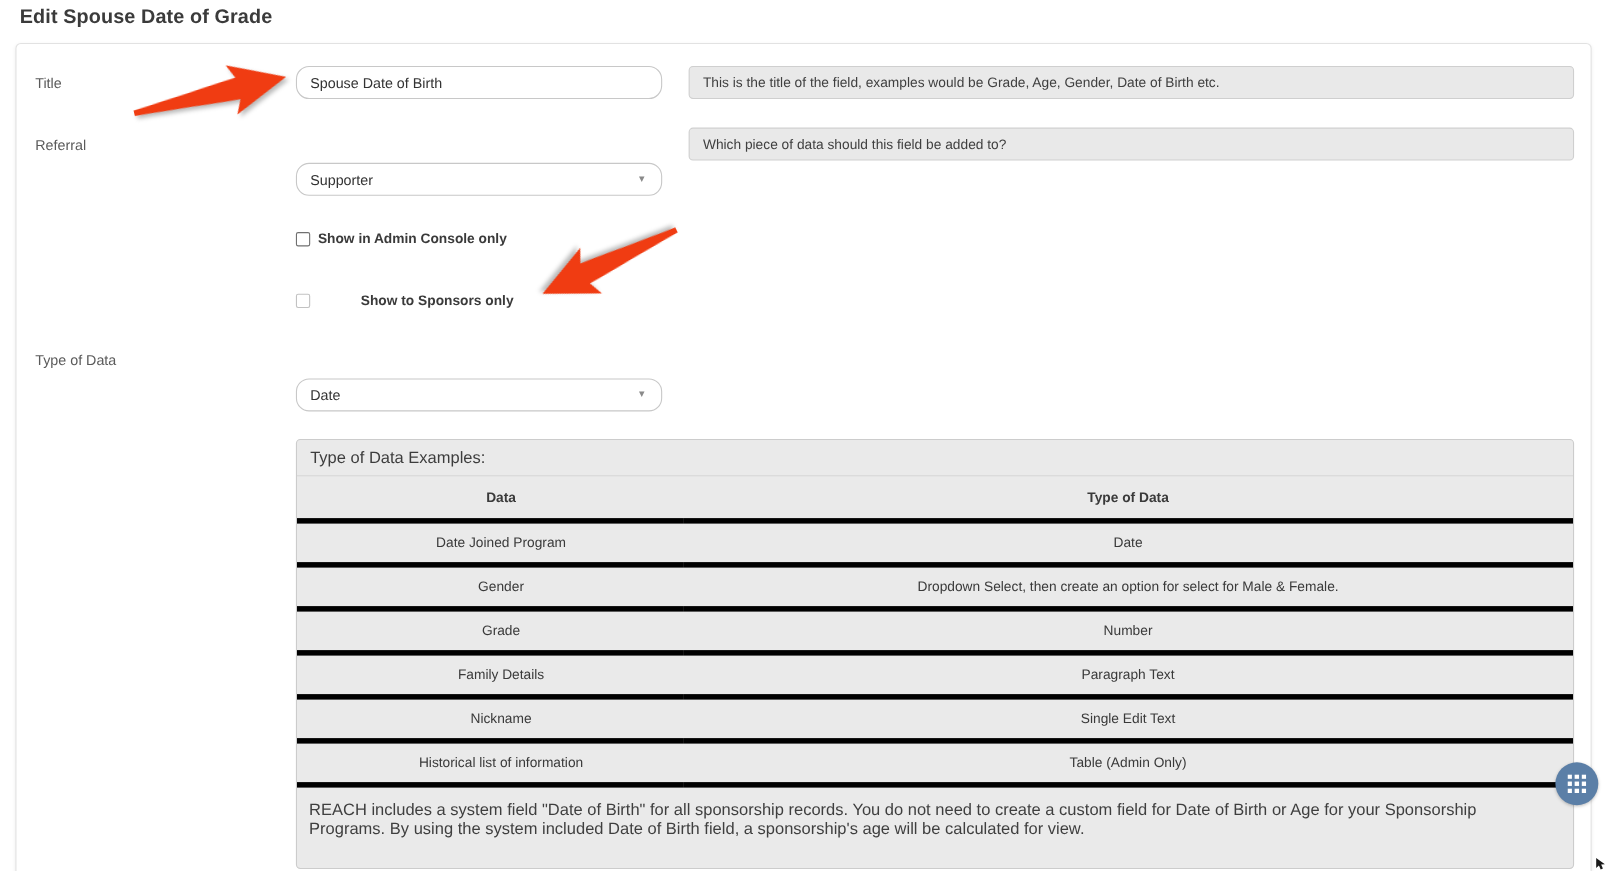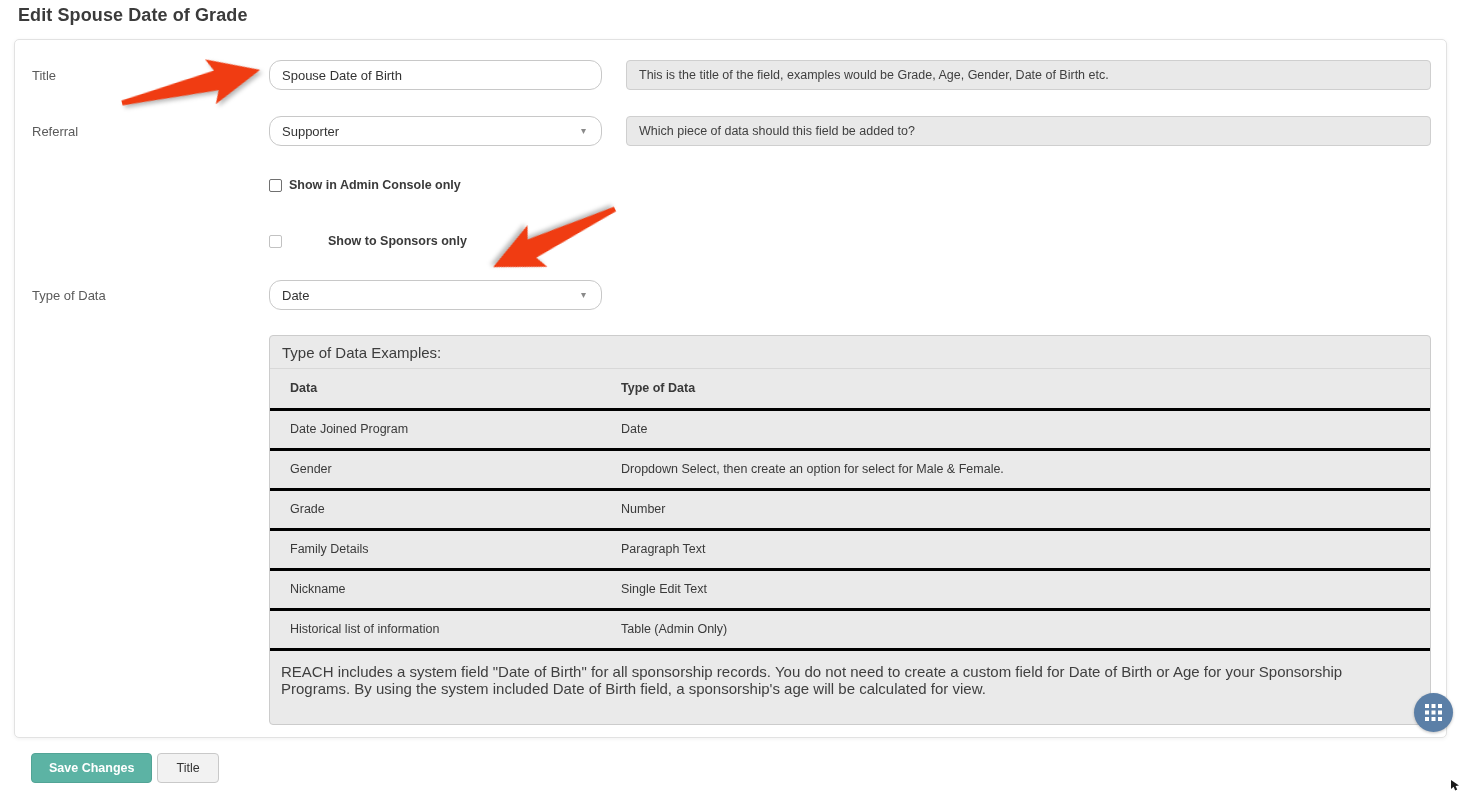--- a/index.html
+++ b/index.html
@@ -44,20 +44,21 @@
     background: #ffffff;
     font-size: 13px;
     color: #333333;
     padding: 0 12px;
     font-family: Liberation Sans, sans-serif;
     outline: none;
   }
   .select-box {
     display: flex; align-items: center; justify-content: space-between;
     cursor: pointer;
+    margin-top: 32px;
   }
   .caret { color: #8a8a8a; font-size: 10px; line-height: 1; padding-right: 3px; }
   .help-box {
     flex: 1 1 auto;
     margin-left: 24px;
     min-height: 30px;
     background: #e9e9e9;
     border: 1px solid #cfcfcf;
     border-radius: 4px;
     padding: 7px 12px 6px 12px;
@@ -98,24 +99,24 @@
     padding: 8px 12px 7px 12px;
     font-size: 15px;
     color: #3d3d3d;
     border-bottom: 1px solid #d8d8d8;
   }
   .examples-table { width: 100%; border-collapse: collapse; }
   .examples-table td, .examples-table th {
     height: 40px;
     font-size: 12.5px;
     color: #3a3a3a;
-    text-align: left;
+    text-align: center;
     font-weight: normal;
     vertical-align: middle;
-    border-bottom: 3px solid #000000;
+    border-bottom: 5px solid #000000;
     padding: 0;
   }
   .examples-table .col-data  { width: 351px; padding-left: 20px; }
   .examples-table .col-type  { padding-left: 0; }
   .examples-table th { font-weight: bold; }
   .examples-note {
     padding: 12px 30px 27px 11px;
     font-size: 15px;
     line-height: 17px;
     color: #3f3f3f;

